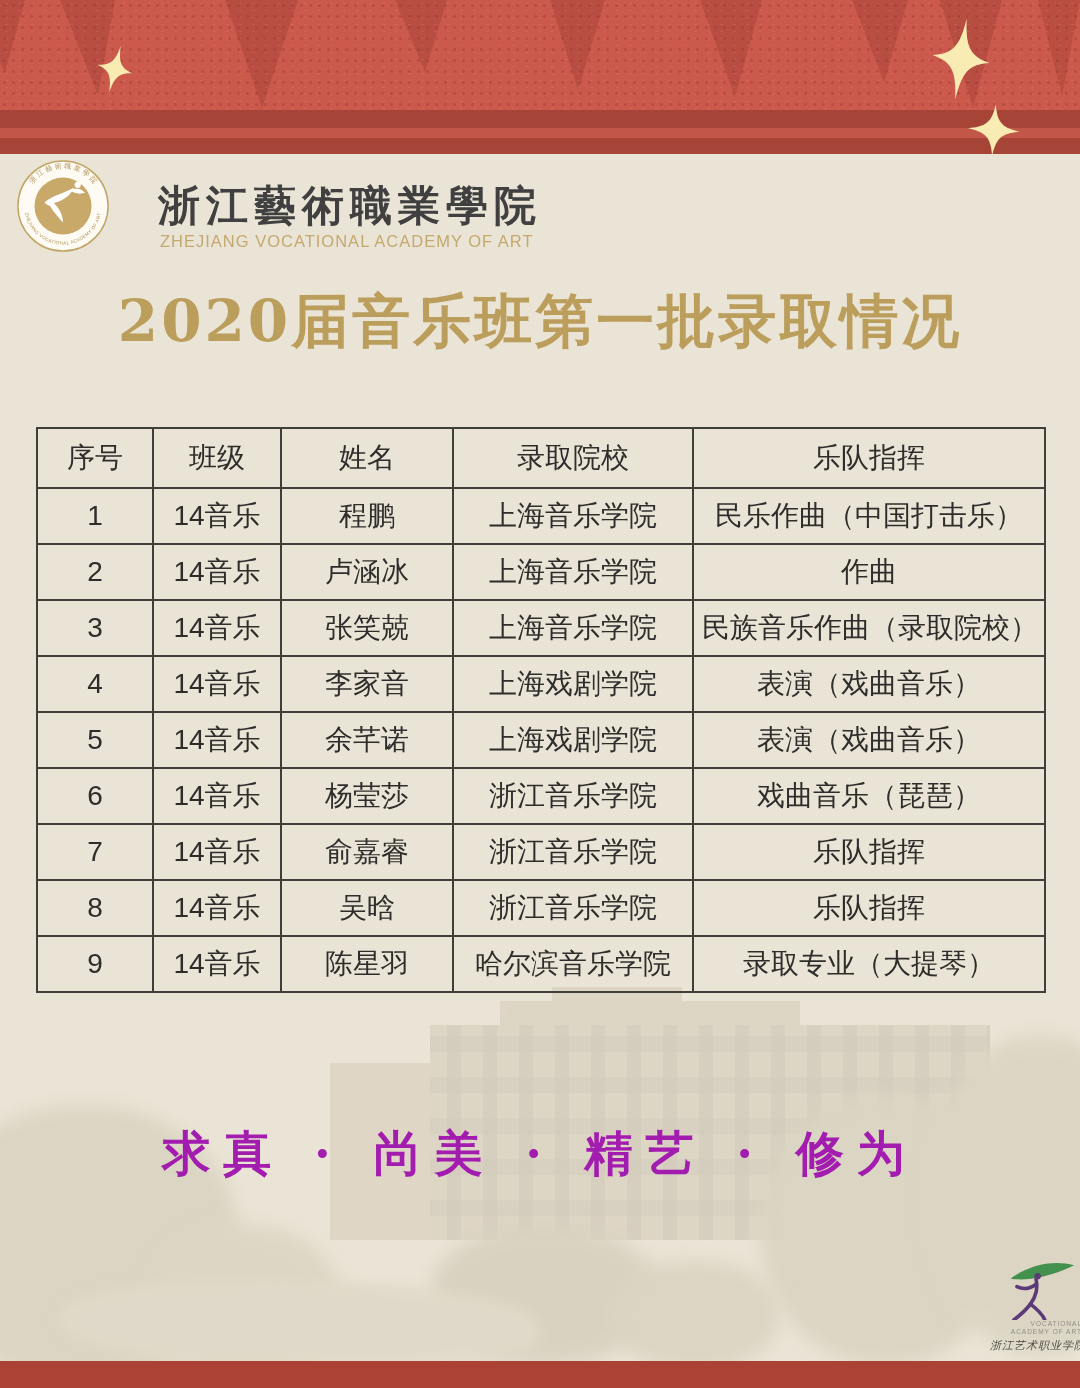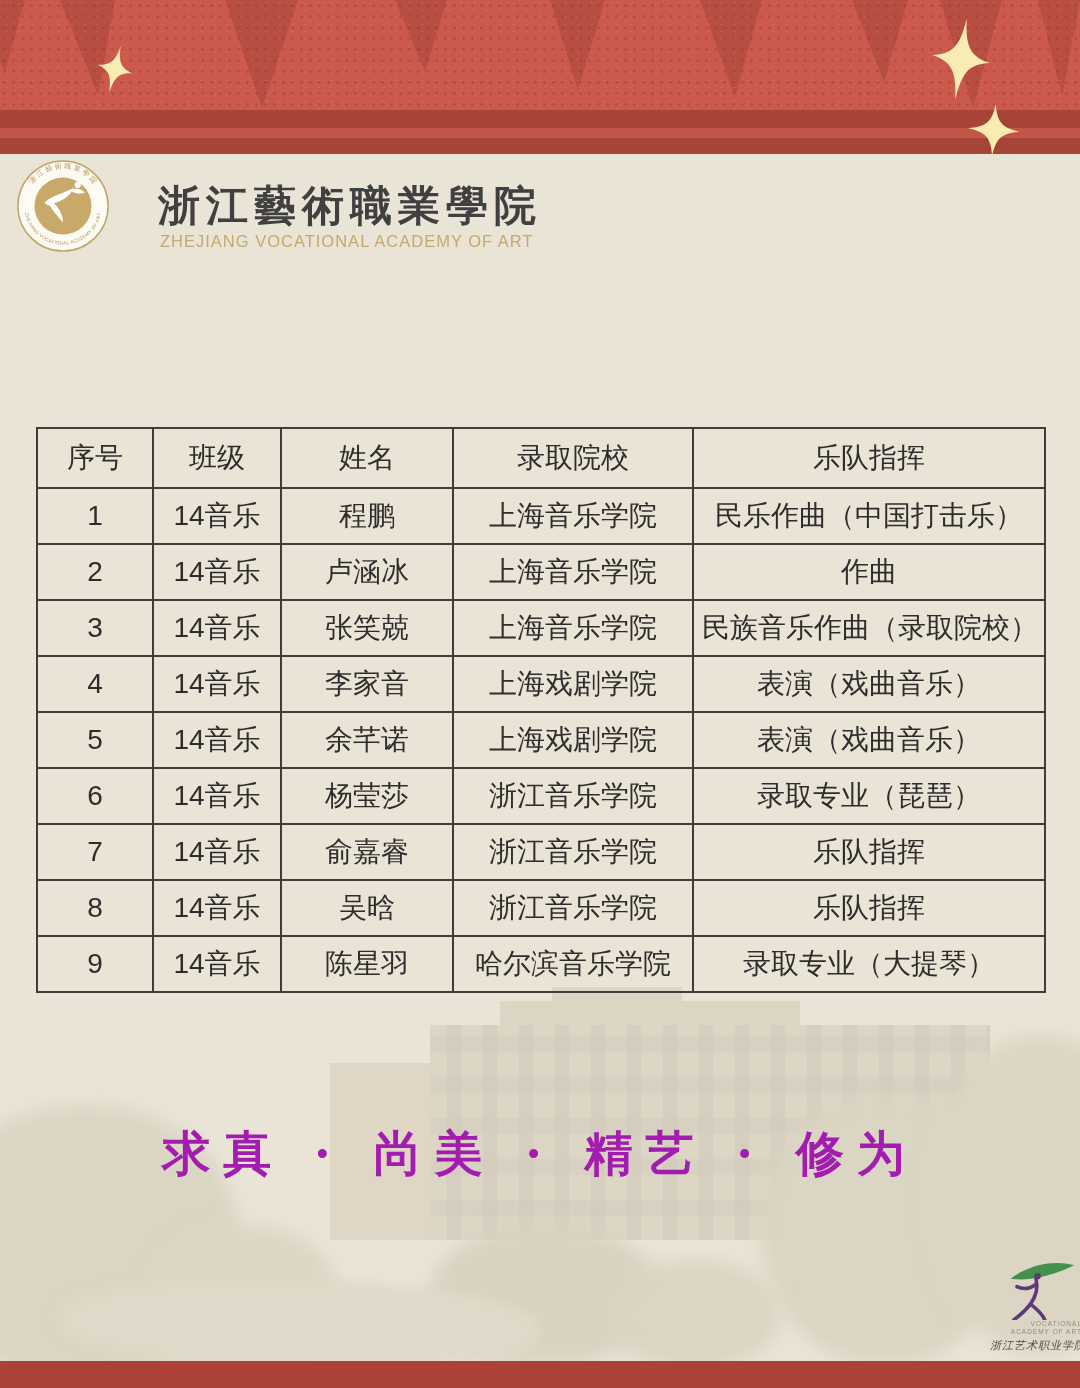--- a/index.html
+++ b/index.html
@@ -124,20 +124,21 @@
     <text font-size="7.6" fill="#b3945a" font-family="'DejaVu Serif',serif" text-anchor="middle">
       <textPath href="#arcTop" startOffset="50%">浙 江 藝 術 職 業 學 院</textPath>
     </text>
     <text font-size="5" fill="#b3945a" letter-spacing="0.4" text-anchor="middle">
       <textPath href="#arcBottom" startOffset="50%">ZHEJIANG VOCATIONAL ACADEMY OF ART</textPath>
     </text>
   </svg>
   <div class="schoolname-zh">浙江藝術職業學院</div>
   <div class="schoolname-en">ZHEJIANG VOCATIONAL ACADEMY OF ART</div>
 
+  <div class="page-title">2020届音乐班第一批录取情况</div>
 
   <div class="campus">
     <div class="bld cap2"></div>
     <div class="bld cap"></div>
     <div class="bld wingL"></div>
     <div class="bld main"></div>
     <div class="tree t1"></div>
     <div class="tree t2"></div>
     <div class="tree t3"></div>
     <div class="tree t4"></div>
@@ -197,21 +198,21 @@
           <td>14音乐</td>
           <td>余芊诺</td>
           <td>上海戏剧学院</td>
           <td>表演（戏曲音乐）</td>
         </tr>
         <tr>
           <td>6</td>
           <td>14音乐</td>
           <td>杨莹莎</td>
           <td>浙江音乐学院</td>
-          <td>录取专业（琵琶）</td>
+          <td>戏曲音乐（琵琶）</td>
         </tr>
         <tr>
           <td>7</td>
           <td>14音乐</td>
           <td>俞嘉睿</td>
           <td>浙江音乐学院</td>
           <td>乐队指挥</td>
         </tr>
         <tr>
           <td>8</td>

